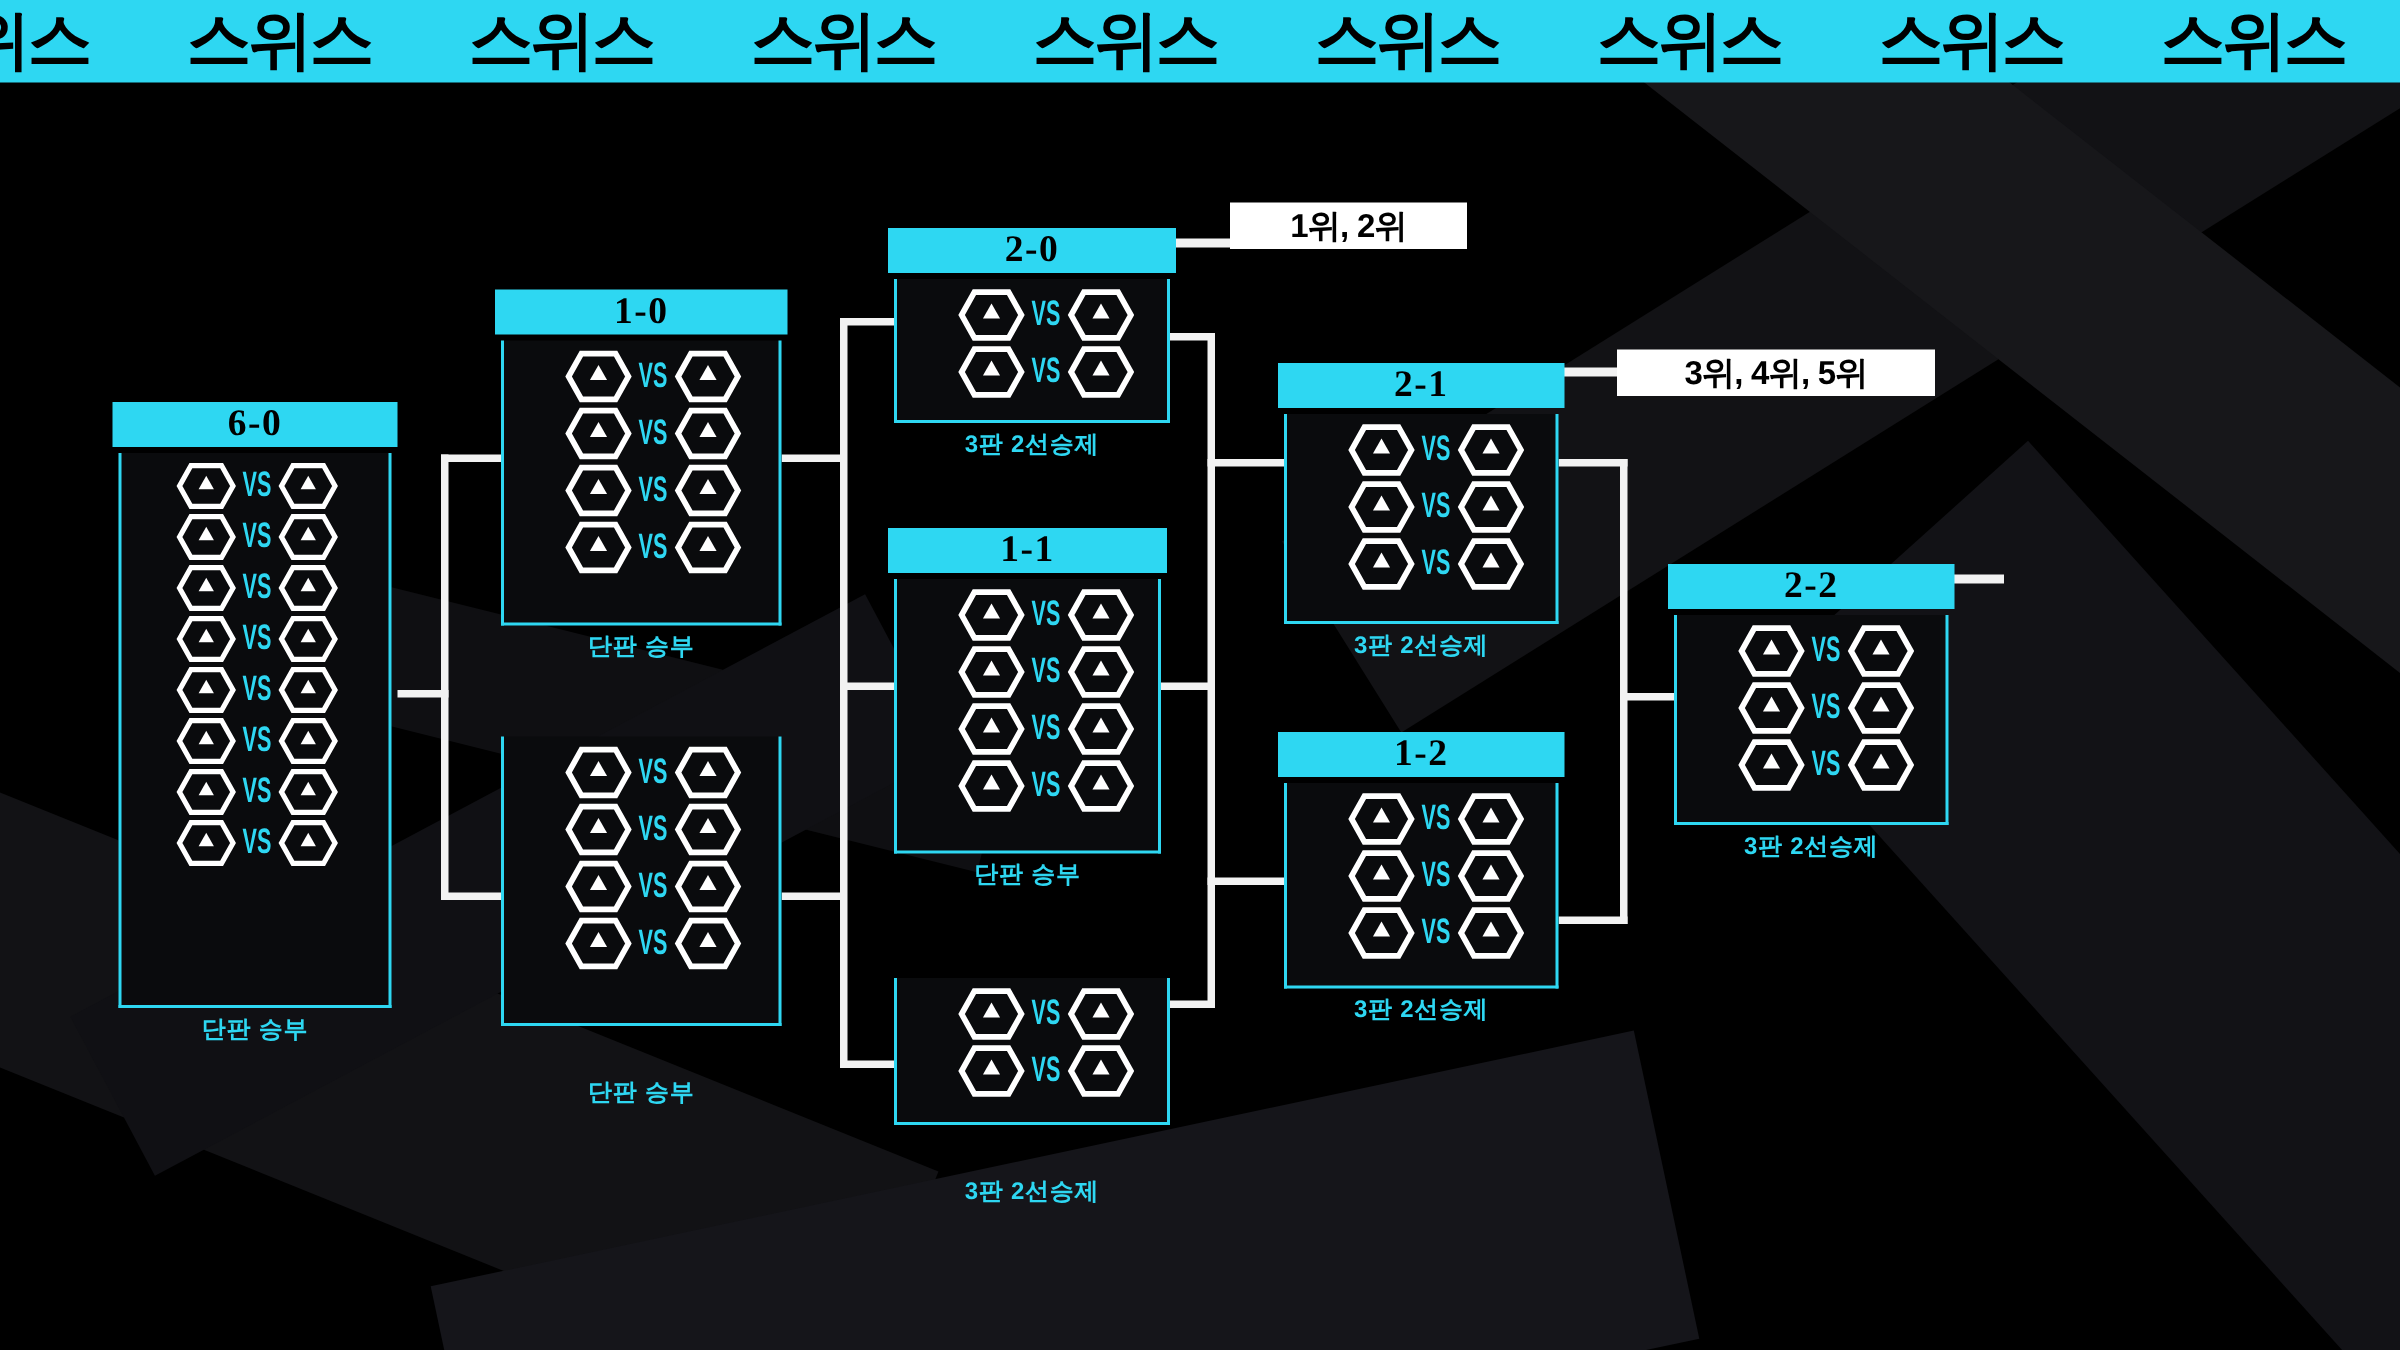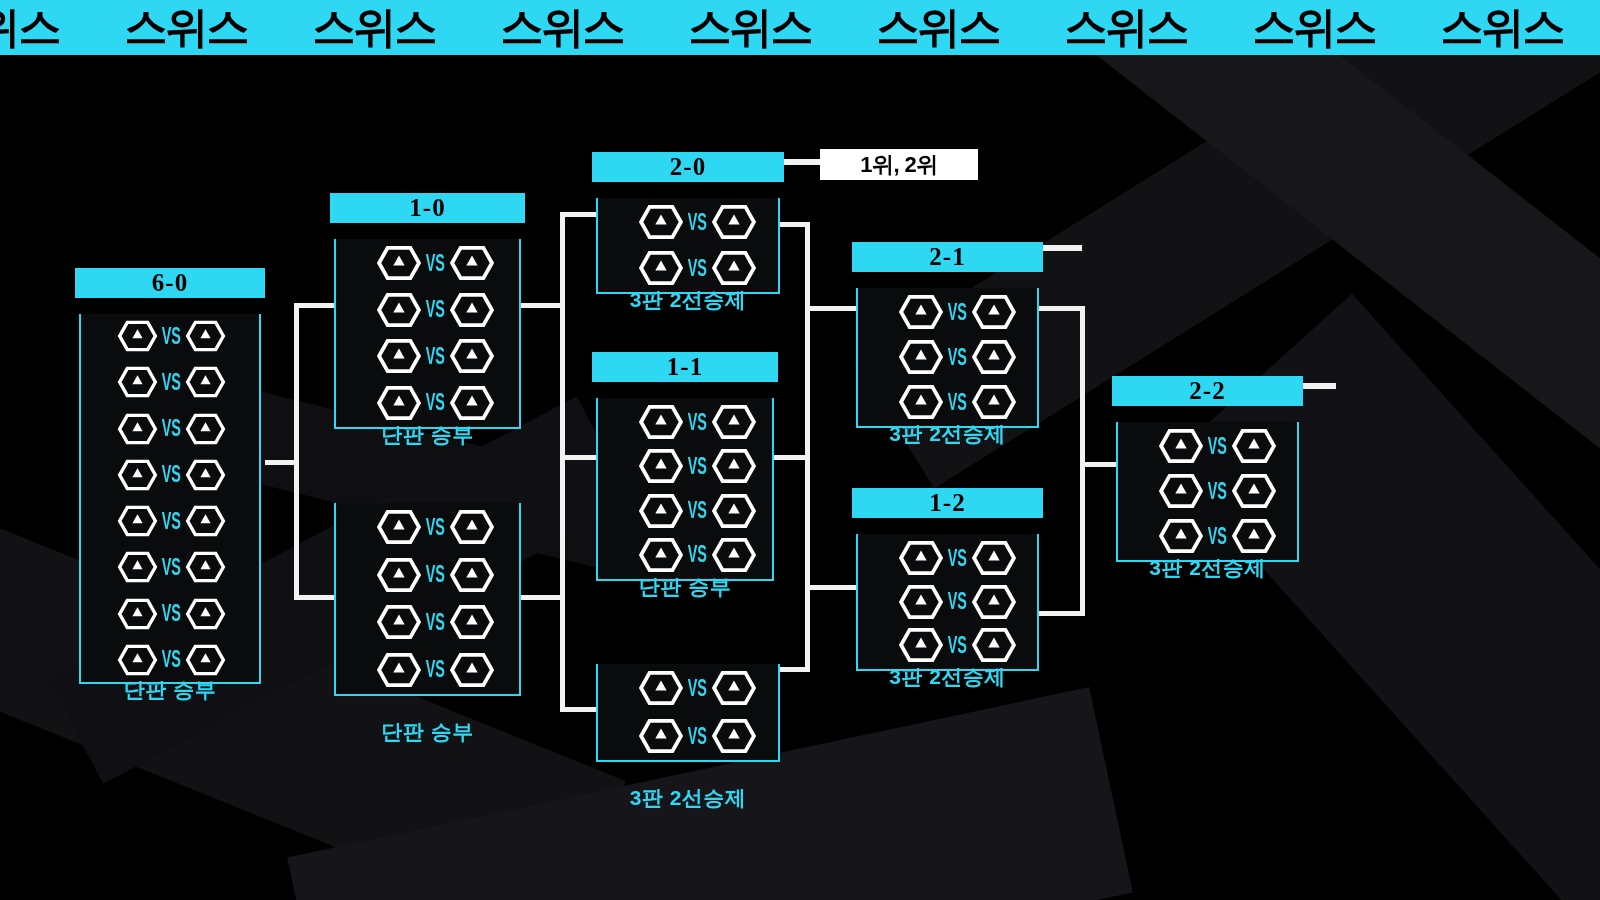--- a/index.html
+++ b/index.html
@@ -37,36 +37,36 @@
   .cline{position:absolute;background:var(--line);z-index:1;}
 
   
   .mbox{position:absolute;z-index:2;}
   .mbox-header{
     height:30px;background:var(--accent);color:#000;
     font-weight:900;font-size:25px;letter-spacing:1px;
     display:flex;align-items:center;justify-content:center;font-family:Liberation Serif, serif;
   }
   .mbox-body{
-    margin:16px 4px;height:calc(100% - 30px);box-sizing:border-box;
+    margin:4px 4px;height:calc(100% - 30px);box-sizing:border-box;
     border:2px solid var(--accent);border-top:none;background:var(--boxbg);
-    display:flex;flex-direction:column;justify-content:space-between;padding:5px 16px;
+    display:flex;flex-direction:column;justify-content:flex-start;padding:5px 16px;
   }
   .mrow{display:flex;align-items:center;justify-content:space-between;padding:0 24px;}
   .hex{display:block;line-height:0;}
   .hex-svg{width:46px;height:38px;display:block;}
   .dense .mrow{padding:0 20px;}
   .dense .hex-svg{width:41px;height:34px;}
   .vs{
     color:var(--accent);font-weight:900;font-size:20px;
     transform:scaleX(0.72) scaleY(1.18);
   }
   .mbox-caption{
     position:absolute;left:0;right:0;top:calc(100% + 8px);text-align:center;
-    color:var(--accent);font-weight:700;font-size:21px;letter-spacing:0.5px;white-space:nowrap;
+    color:var(--accent);font-weight:700;font-size:16px;letter-spacing:0.5px;white-space:nowrap;
   }
 
   
   .qualifier{
     position:absolute;background:#fff;color:#000;z-index:2;
     display:flex;align-items:center;justify-content:center;
     font-weight:800;font-size:22px;letter-spacing:-0.5px;white-space:nowrap;
   }
 </style>
 </head>
@@ -656,14 +656,15 @@
           <span class="hex">
             <svg class="hex-svg" viewBox="0 0 48 40">
               <path d="M12 4 L36 4 L45 20 L36 36 L12 36 L3 20 Z" fill="none" stroke="#ffffff" stroke-width="4"></path>
               <path d="M24 12 L30 22.5 L18 22.5 Z" fill="#ffffff"></path>
             </svg>
           </span>
         </div>
       </div>
       <div class="mbox-caption">3판 2선승제</div>
     </div>
-    <div class="qualifier" style="left: 820px; top: 149px; width: 158px; height: 31px;">1위, 2위</div>
+    <div class="qualifier" style="left: 820px; top: 135px; width: 158px; height: 31px;">1위, 2위</div>
+    <div class="qualifier" style="left: 1078px; top: 233px; width: 212px; height: 31px;">3위, 4위, 5위</div>
   </div>
 
 </body></html>

